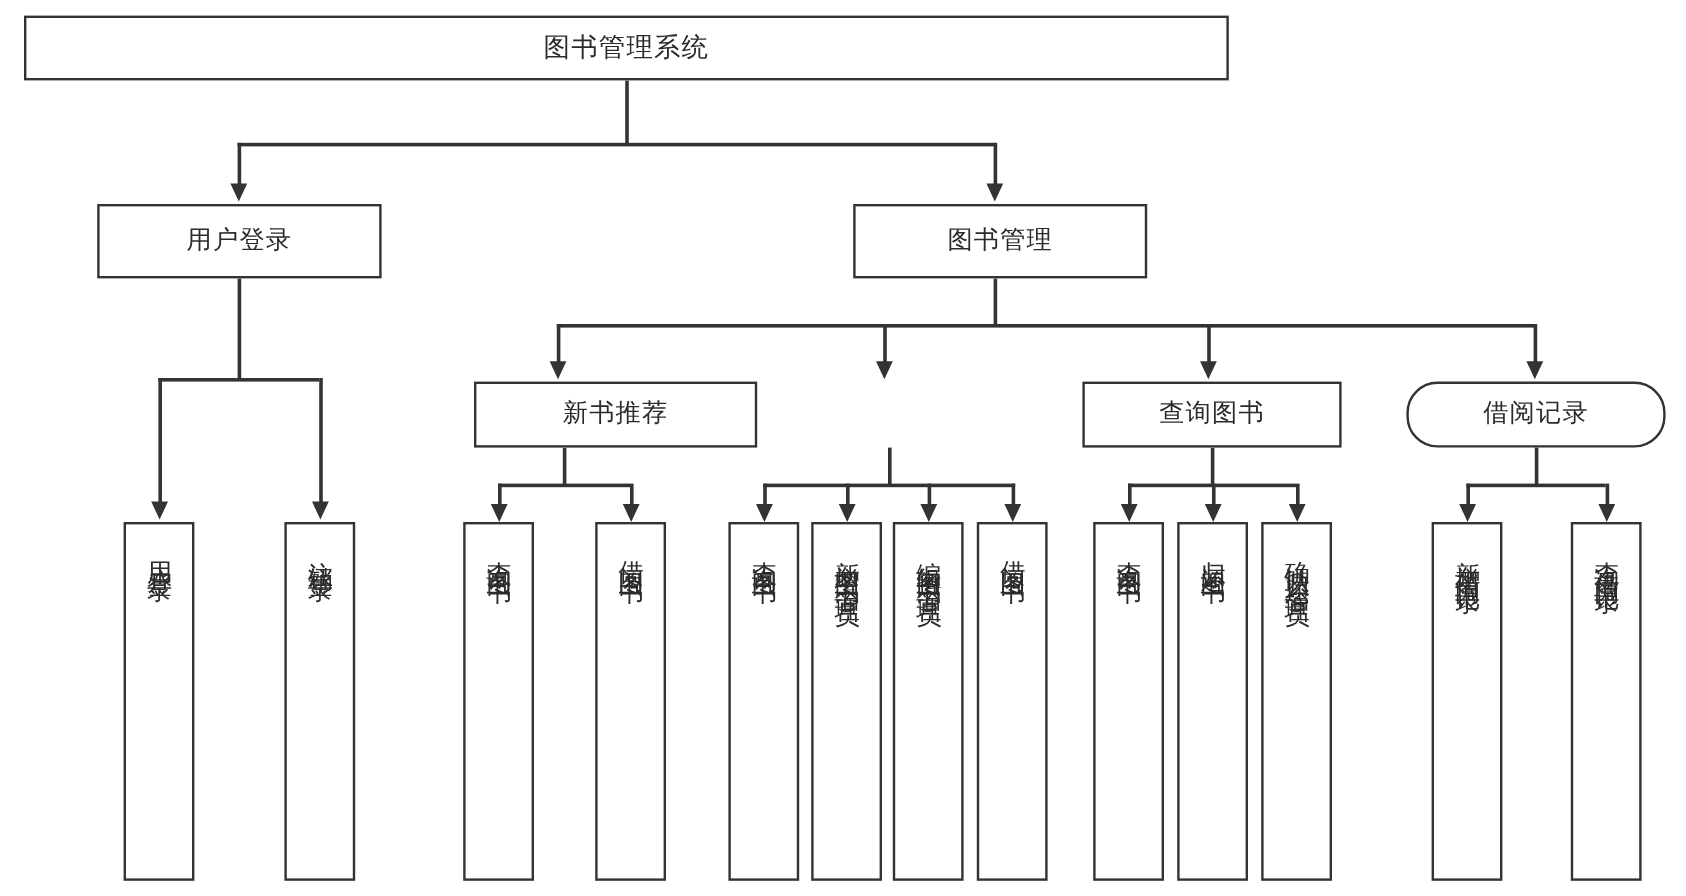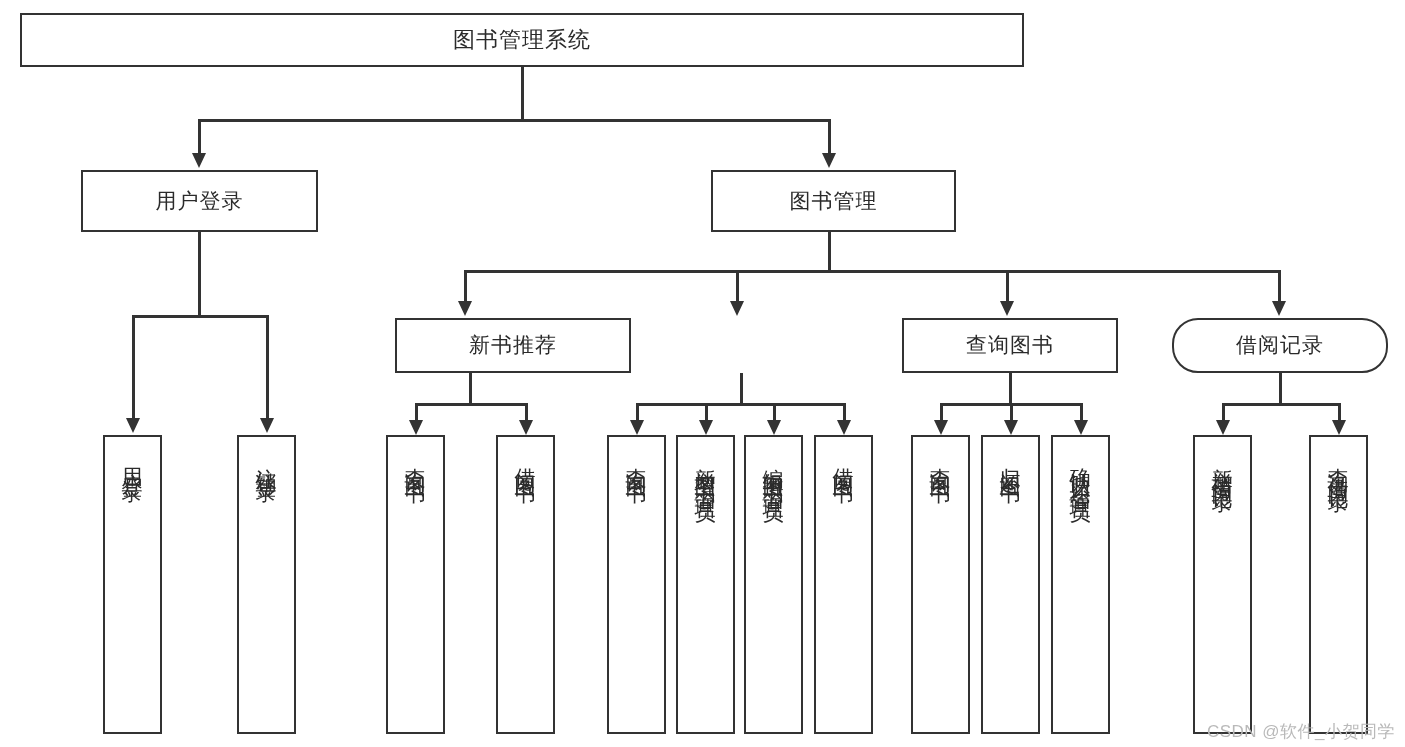--- a/index.html
+++ b/index.html
@@ -219,15 +219,14 @@
     <span class="lbl">确认归还（管理员）</span>
   </div>
 
   <div class="node leaf" style="left:1193px; top:435px; width:59px; height:299px;">
     <span class="lbl">新增借阅记录</span>
   </div>
   <div class="node leaf" style="left:1309px; top:435px; width:59px; height:299px;">
     <span class="lbl">查询借阅记录</span>
   </div>
 
-  <div class="watermark">CSDN @软件_小贺同学</div>
 
 </div>
 
 </body></html>

